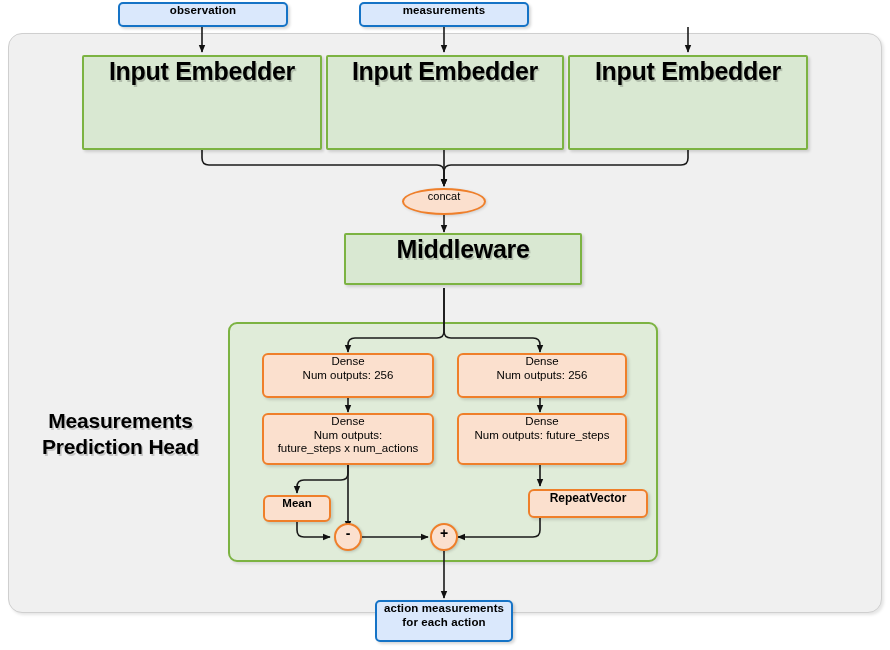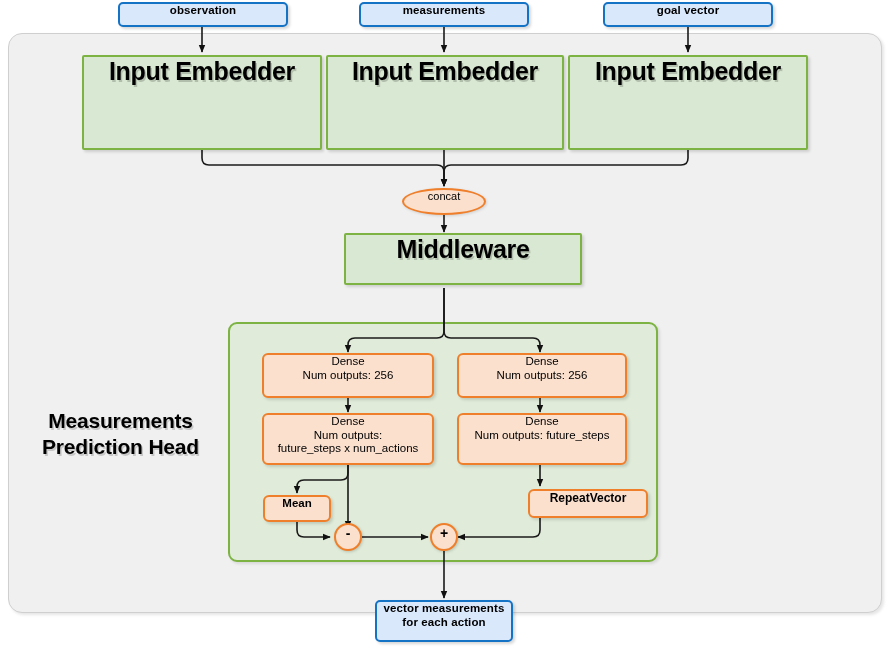--- a/index.html
+++ b/index.html
@@ -126,23 +126,20 @@
       <path d="M444,551 L444,598" marker-end="url(#ah)"></path>
     </g>
   </svg>
 
   <div class="node io-box" style="left:118px;top:2px;width:170px;height:25px;">
     <span>observation</span>
   </div>
   <div class="node io-box" style="left:359px;top:2px;width:170px;height:25px;">
     <span>measurements</span>
   </div>
-  <div class="node io-box" style="left:603px;top:2px;width:170px;height:25px;">
-    <span>goal vector</span>
-  </div>
 
   <div class="node green-box" style="left:82px;top:55px;width:240px;height:95px;">
     <span>Input Embedder</span>
   </div>
   <div class="node green-box" style="left:326px;top:55px;width:238px;height:95px;">
     <span>Input Embedder</span>
   </div>
   <div class="node green-box" style="left:568px;top:55px;width:240px;height:95px;">
     <span>Input Embedder</span>
   </div>
@@ -200,18 +197,18 @@
   <div class="node orange-box" style="left:480px;top:489px;width:120px;height:29px;font-weight:700;font-size:12px;margin-left:48px;">
     <span>RepeatVector</span>
   </div>
 
   <div class="node op-circle" style="left:430px;top:523px;width:28px;height:28px;">
     <span>+</span>
   </div>
 
   <div class="node io-box" style="left:375px;top:600px;width:138px;height:42px;">
     <span class="stack">
-      <span>vector measurements</span><br>
+      <span>action measurements</span><br>
       <span>for each action</span>
     </span>
   </div>
 
 </div>
 
 </body></html>

